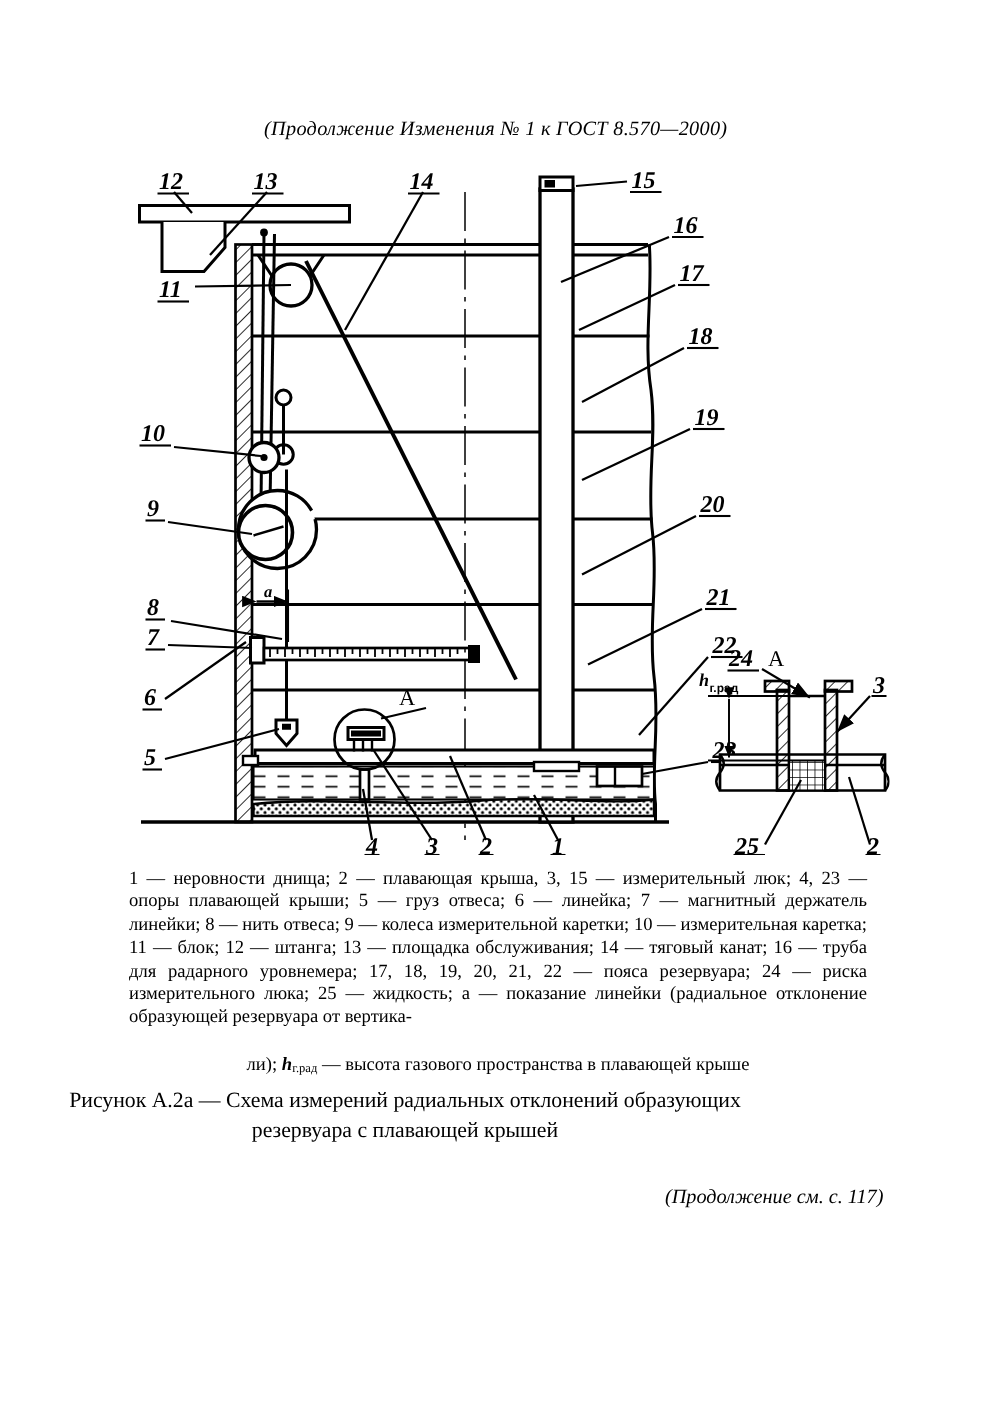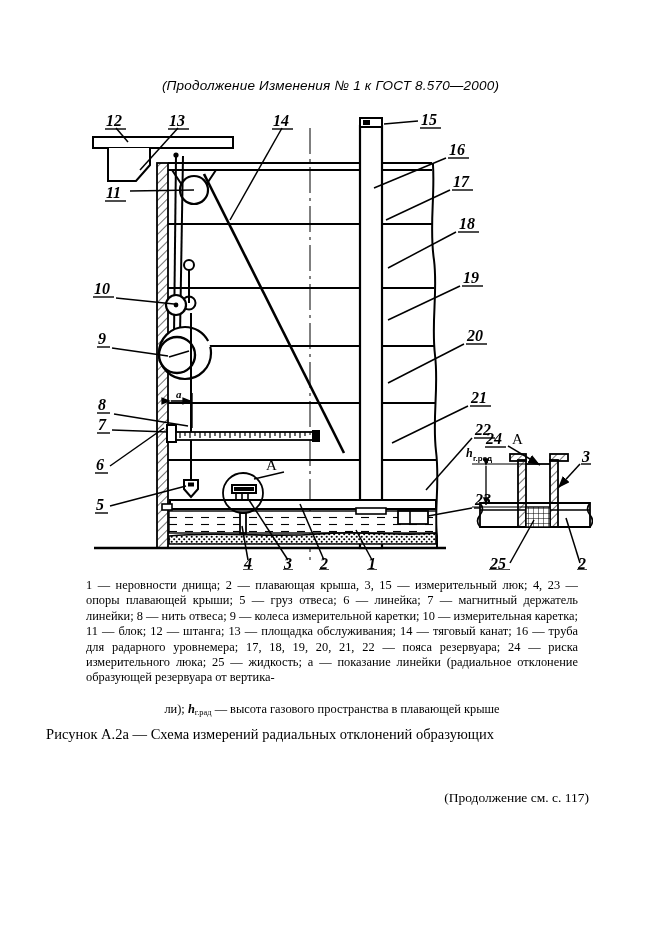--- a/index.html
+++ b/index.html
@@ -22,21 +22,21 @@
     height: 936px;
   }
 
   
   .running-head {
     position: absolute;
     top: 78px;
     left: 0;
     width: 661px;
     text-align: center;
-    font-family: Liberation Sans, sans-serif;
+    font-family: Liberation Serif, serif;
     font-style: italic;
     font-size: 13.5px;
     letter-spacing: 0.2px;
     white-space: nowrap;
   }
 
   
   .figure-wrap {
     position: absolute;
     top: 108px;
@@ -85,20 +85,21 @@
 
   
   .footer-note {
     position: absolute;
     top: 790px;
     left: 0;
     width: 661px;
     padding-right: 72px;
     box-sizing: border-box;
     text-align: right;
+    font-style: italic;
     font-size: 13.5px;
   }
 
   
   text.callout {
     font-family: "Liberation Serif", serif;
     font-style: italic;
     font-weight: bold;
     font-size: 16px;
     fill: #000;
@@ -532,17 +533,18 @@
     <span>держатель линейки; 8 — нить отвеса; 9 — колеса измерительной каретки; 10 —</span>
     <span>измерительная каретка; 11 — блок; 12 — штанга; 13 — площадка обслуживания;</span>
     <span>14 — тяговый канат; 16 — труба для радарного уровнемера; 17, 18, 19, 20, 21,</span>
     <span>22 — пояса резервуара; 24 — риска измерительного люка; 25 — жидкость; а —</span>
     <span>показание линейки (радиальное отклонение образующей резервуара от вертика-</span>
     <span class="last-line"><span>ли); </span><span class="hsym">h</span><sub>г.рад</sub><span> — высота газового пространства в плавающей крыше</span></span>
   </div>
 
   <div class="fig-caption">
     <div>Рисунок А.2а — Схема измерений радиальных отклонений образующих</div>
+    <div>резервуара с плавающей крышей</div>
   </div>
 
   <div class="footer-note">(Продолжение см. с. 117)</div>
 
 </div>
 
 </body></html>

